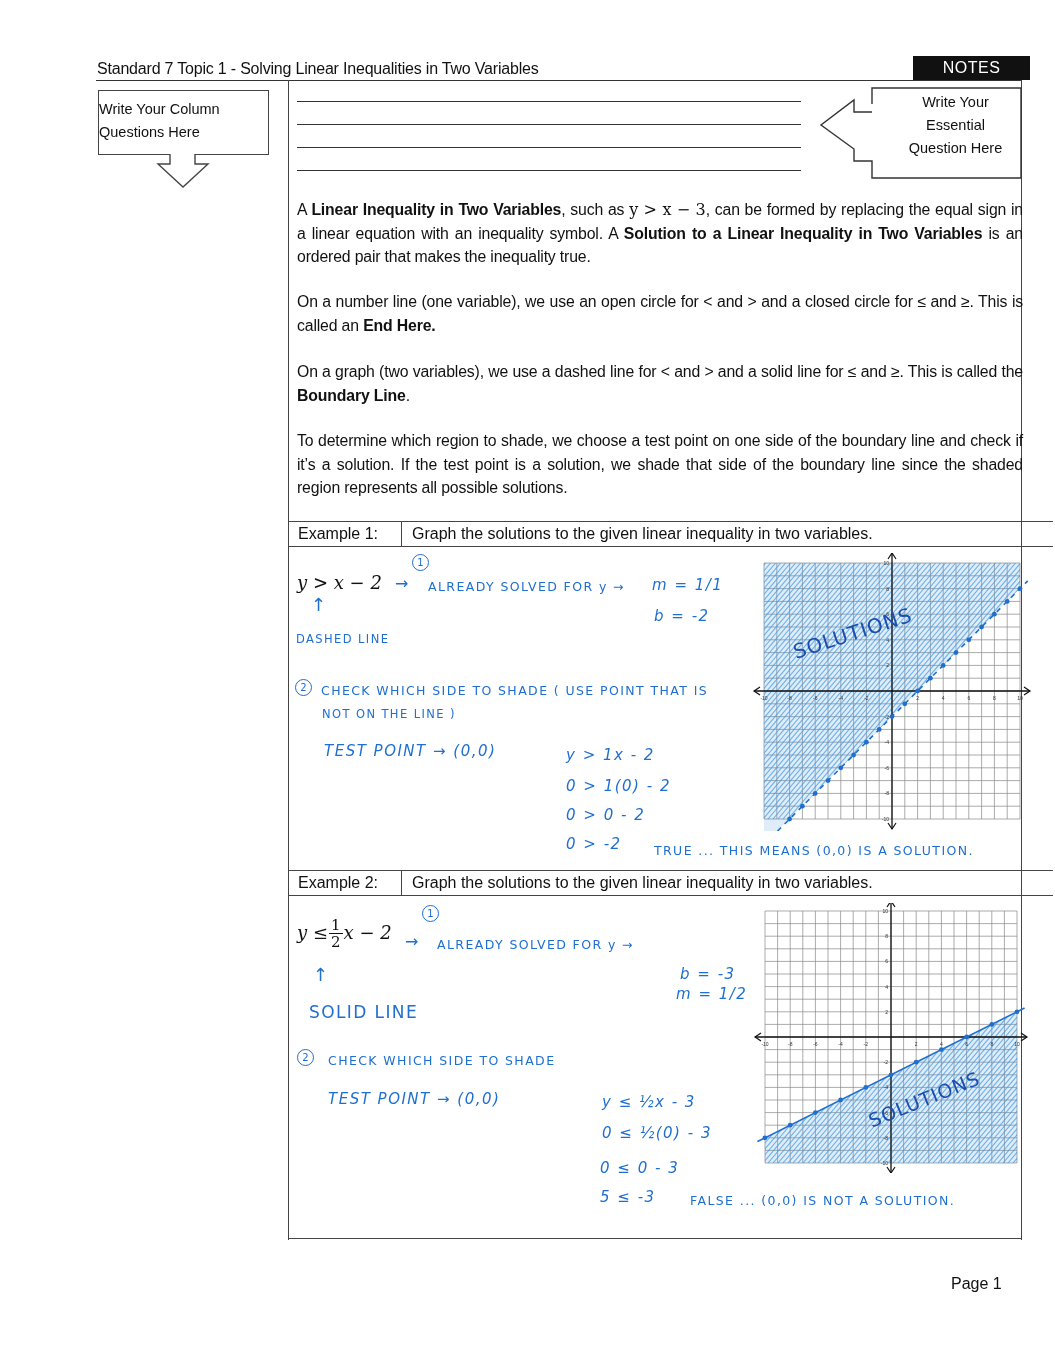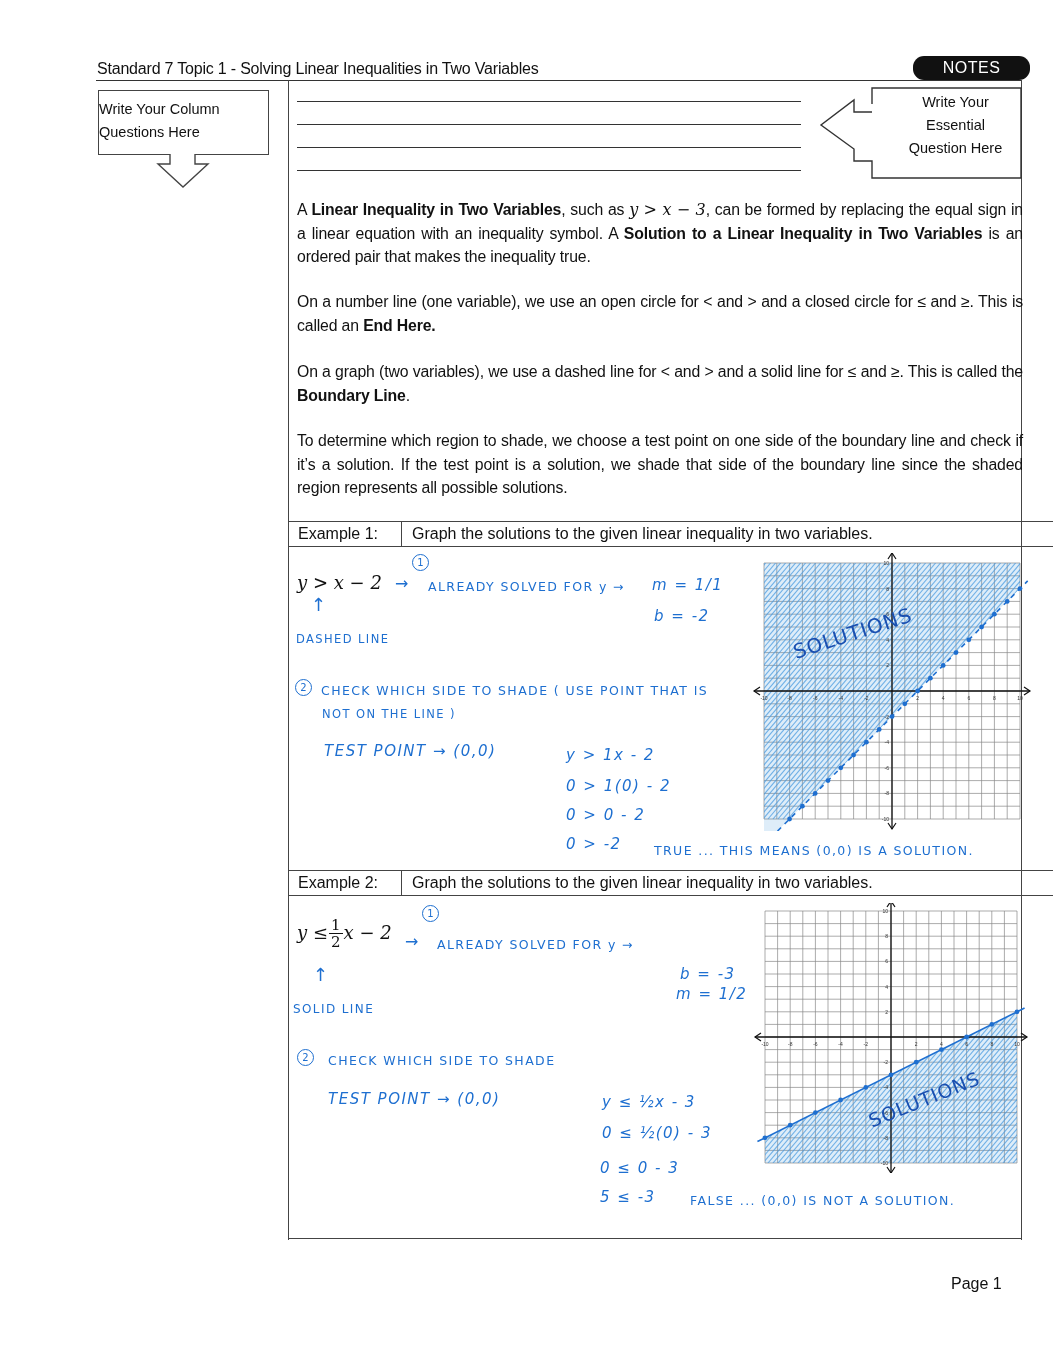--- a/index.html
+++ b/index.html
@@ -1,29 +1,29 @@
 <!DOCTYPE html>
 <html><head>
 <meta charset="utf-8">
 <style>
   html, body { margin:0; padding:0; background:#ffffff; }
   body { width:1055px; height:1365px; position:relative; overflow:hidden; font-family:"Liberation Sans", sans-serif; color:#111; }
   .abs { position:absolute; }
   .title { left:97px; top:60px; font-size:16px; letter-spacing:-0.2px; }
   .title-rule { left:96px; top:80px; width:926px; height:0; border-top:1.5px solid #333; }
-  .notes-tab { left:913px; top:56px; width:117px; height:24px; background:#111; color:#fff; font-size:16px; text-align:center; line-height:24px; letter-spacing:0.5px;border-radius:11px; }
+  .notes-tab { left:913px; top:56px; width:117px; height:24px; background:#111; color:#fff; font-size:16px; text-align:center; line-height:24px; letter-spacing:0.5px; }
   .left-col-line { left:288px; top:80px; height:1160px; border-left:1.5px solid #444; }
   .right-frame { left:1021px; top:80px; height:1160px; border-left:1.5px solid #444; }
   .bottom-rule { left:288px; top:1238px; width:734px; border-top:1.5px solid #444; }
   .col-box { left:98px; top:90px; width:171px; height:65px; border:1.5px solid #444; font-size:14.5px; text-align:left; line-height:23px; padding-top:7px; box-sizing:border-box; }
   .eq-box { left:889px; top:87px; width:133px; height:92px; font-size:14.5px; text-align:center; line-height:23px; padding-top:4px; box-sizing:border-box; }
   .write-line { left:297px; width:504px; border-top:1.3px solid #333; }
   .para { left:297px; width:726px; font-size:15.8px; line-height:23.5px; text-align:justify; letter-spacing:-0.15px; }
   .para b { font-weight:bold; }
-  .math { font-family:"DejaVu Serif", serif; font-style:italic; font-size:16px; }
+  .math { font-family:"DejaVu Serif", serif; font-size:16px; }
   .ex-hdr { left:288px; width:765px; height:24px; border-top:1.5px solid #444; border-bottom:1.5px solid #444; }
   .ex-label { position:absolute; left:10px; top:3px; font-size:16px; }
   .ex-div { position:absolute; left:113px; top:0; height:24px; border-left:1.3px solid #444; }
   .ex-text { position:absolute; left:124px; top:3px; font-size:16px; }
   .hw { color:#1e6fd0; font-family:"DejaVu Sans", sans-serif; font-size:12.5px; letter-spacing:1.4px; white-space:nowrap; }
   .hw-lg { font-size:15px; letter-spacing:1.5px;font-style:italic; }
   .ineq { font-family:"DejaVu Serif", serif; font-size:18px; white-space:nowrap; }
   .ineq i { font-style:italic; }
   .frac { display:inline-block; vertical-align:middle; text-align:center; font-style:normal; font-size:15px; line-height:16px; margin:0 1px; }
   .frac span { display:block; }
@@ -358,21 +358,21 @@
   <span class="ex-text">Graph the solutions to the given linear inequality in two variables.</span>
 </div>
 
 <div class="abs ineq" style="left:297px;top:917px"><i>y</i> <span>≤</span><span class="frac"><span class="num">1</span><span>2</span></span><i>x − 2</i></div>
 <div class="abs hw" style="left:405px;top:932px;font-size:16px">→</div>
 <div class="abs hw" style="left:422px;top:905px"><span class="circ">1</span></div>
 <div class="abs hw" style="left:437px;top:937px">ALREADY SOLVED FOR y →</div>
 <div class="abs hw hw-lg" style="left:676px;top:985px">m = 1/2</div>
 <div class="abs hw hw-lg" style="left:680px;top:965px">b = -3</div>
 <div class="abs hw" style="left:313px;top:964px;font-size:18px">↑</div>
-<div class="abs hw" style="left:293px;top:1002px;font-size:12px">SOLID LINE</div>
+<div class="abs hw" style="left:309px;top:1002px;font-size:17px">SOLID LINE</div>
 
 <div class="abs hw" style="left:297px;top:1049px"><span class="circ">2</span></div>
 <div class="abs hw" style="left:328px;top:1053px">CHECK WHICH SIDE TO SHADE</div>
 <div class="abs hw hw-lg" style="left:328px;top:1090px">TEST POINT → (0,0)</div>
 <div class="abs hw hw-lg" style="left:602px;top:1093px">y ≤ ½x - 3</div>
 <div class="abs hw hw-lg" style="left:602px;top:1124px">0 ≤ ½(0) - 3</div>
 <div class="abs hw hw-lg" style="left:600px;top:1159px">0 ≤ 0 - 3</div>
 <div class="abs hw hw-lg" style="left:600px;top:1188px">5 ≤ -3</div>
 <div class="abs hw" style="left:690px;top:1193px">FALSE ... (0,0) IS NOT A SOLUTION.</div>
 

